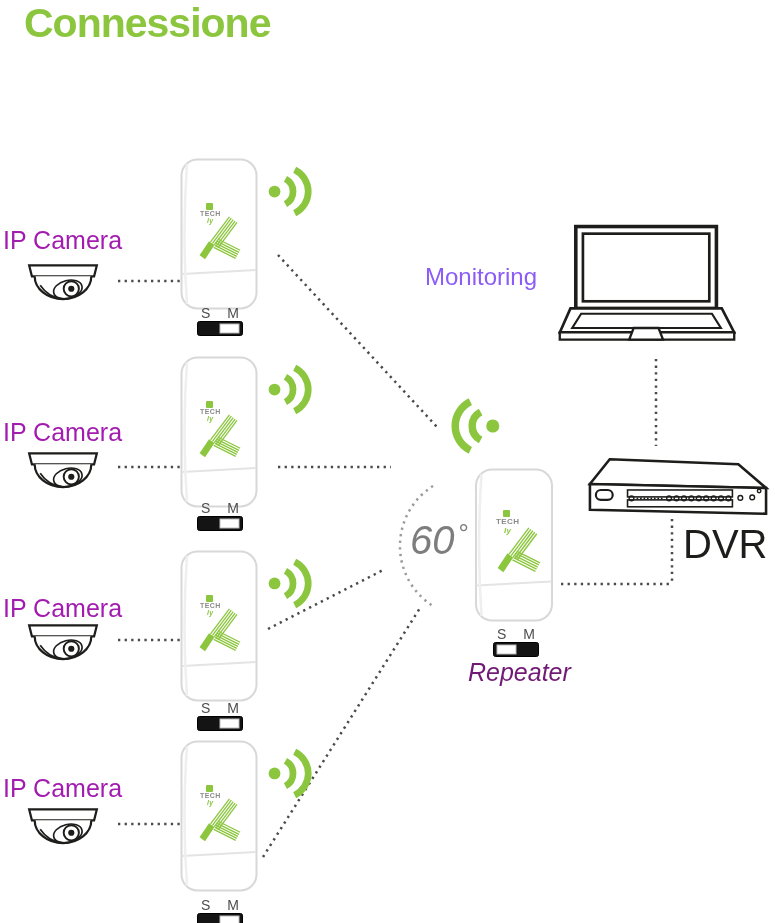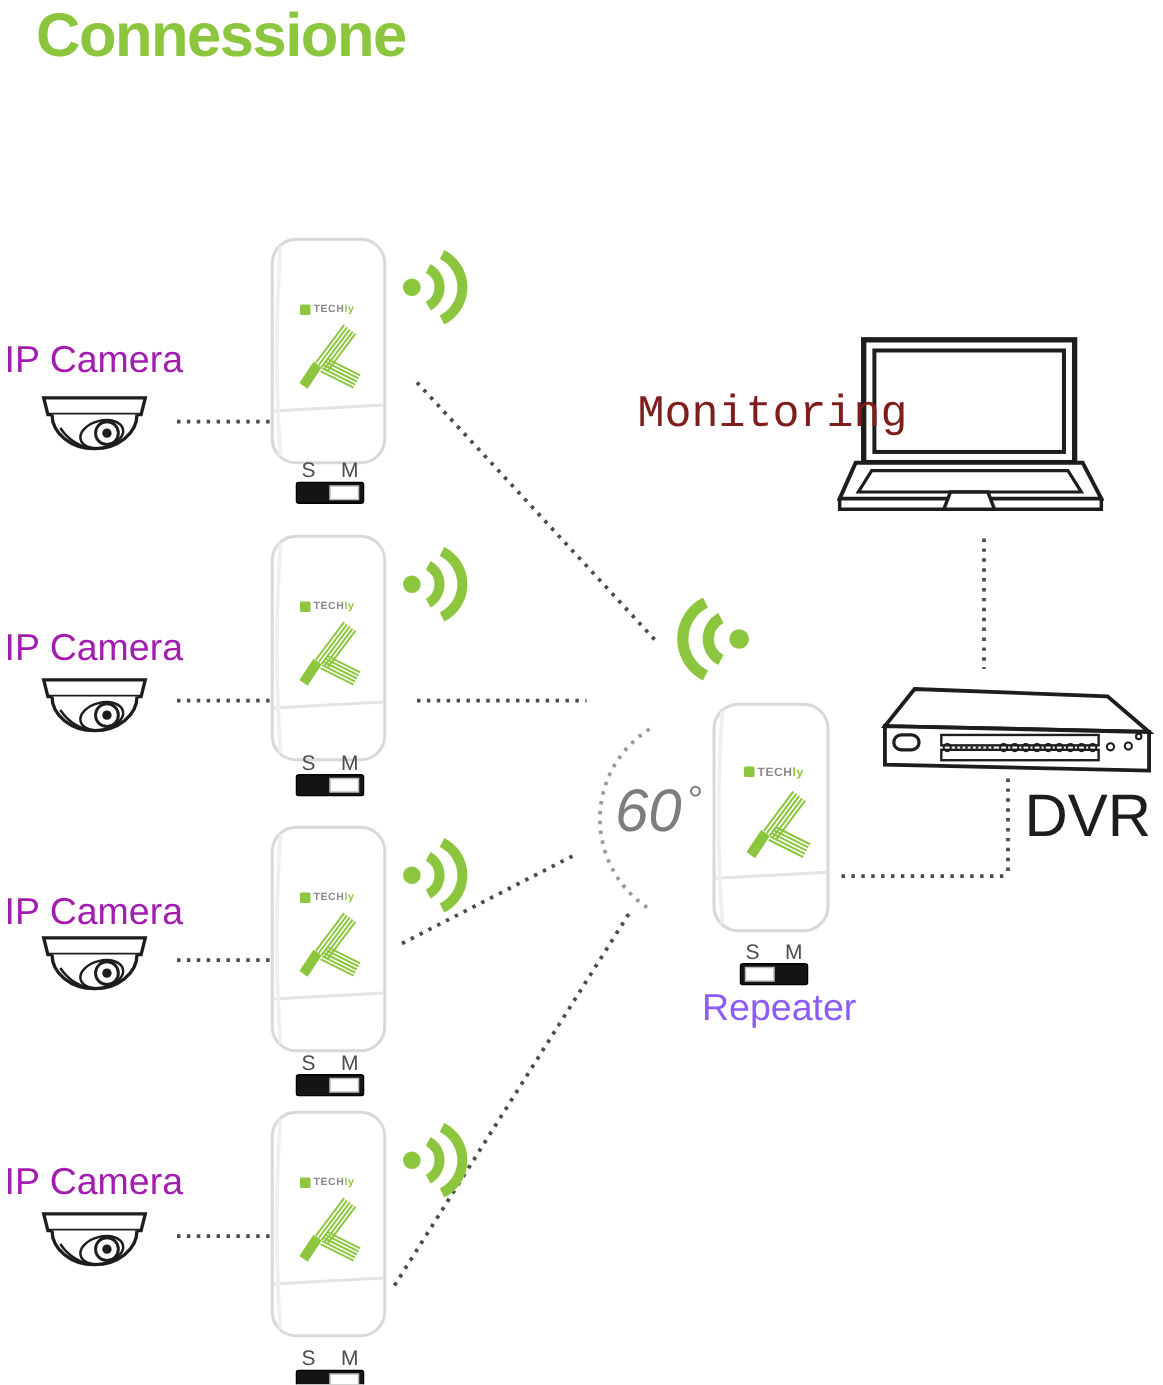--- a/index.html
+++ b/index.html
@@ -2,31 +2,31 @@
 <html><head>
 <meta charset="utf-8">
 <style>
   html,body{margin:0;padding:0;background:#fff;}
   .canvas{position:relative;width:775px;height:923px;background:#fff;overflow:hidden;
           font-family:"Liberation Sans",sans-serif;color:#1d1d1b;}
   .abs{position:absolute;}
   .title{left:24px;top:2px;font-size:41px;font-weight:bold;color:#8CC63F;
          line-height:43px;letter-spacing:-1px;white-space:nowrap;}
   .cam-label{font-size:25px;color:#a21caf;white-space:nowrap;}
-  .pc-label{left:425px;top:260px;font-size:30px;line-height:34px;color:#7f1d1d;font-family:Liberation Mono, monospace;}
+  .pc-label{left:425px;top:260px;font-size:24px;line-height:34px;color:#8b5cf6;}
   .dvr-label{left:683px;top:522px;font-size:40px;color:#1d1d1b;}
-  .rep-label{left:468px;top:658px;font-size:25px;color:#8b5cf6;}
+  .rep-label{left:468px;top:658px;font-size:25px;color:#701a75;font-style:italic;}
   .angle{left:410px;top:518px;font-size:40px;color:#7d7d7d;white-space:nowrap;font-style:italic;}
   .angle .deg{font-size:26px;vertical-align:12px;margin-left:3px;}
   .sm{font-size:14px;color:#4d4d4d;width:46px;display:flex;justify-content:space-between;
       padding:0 4px;box-sizing:border-box;}
-  .brand{font-size:7px;letter-spacing:.4px;white-space:nowrap;display:flex;align-items:center;}
+  .brand{font-size:7px;letter-spacing:.4px;white-space:nowrap;display:flex;align-items:center;flex-direction:column;}
   .brand .bsq{display:inline-block;width:7px;height:7px;background:#8CC63F;border-radius:1px;margin-right:2px;}
   .brand .btech{color:#8a8a8a;font-weight:bold;}
-  .brand .bly{color:#8CC63F;font-weight:bold;}
+  .brand .bly{color:#8CC63F;font-style:italic;font-weight:bold;}
   .rep-brand{font-size:8px;}
   svg.overlay{position:absolute;left:0;top:0;}
 </style>
 </head>
 <body>
 
 <div class="canvas">
 
   <svg class="overlay" width="775" height="923" viewBox="0 0 775 923">
     <defs>

